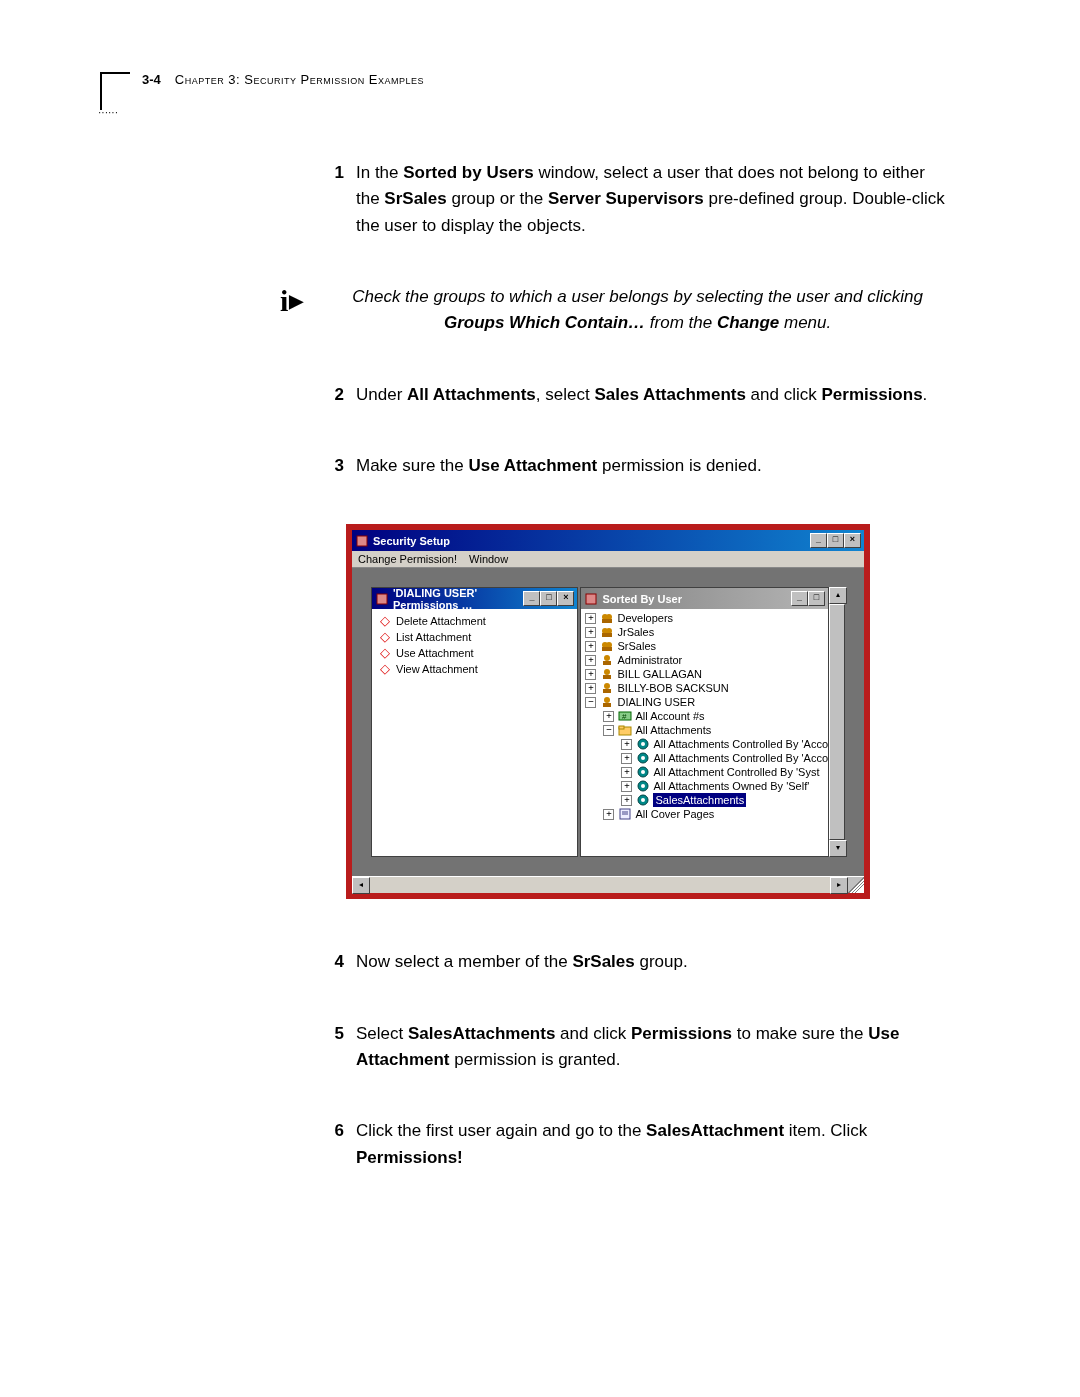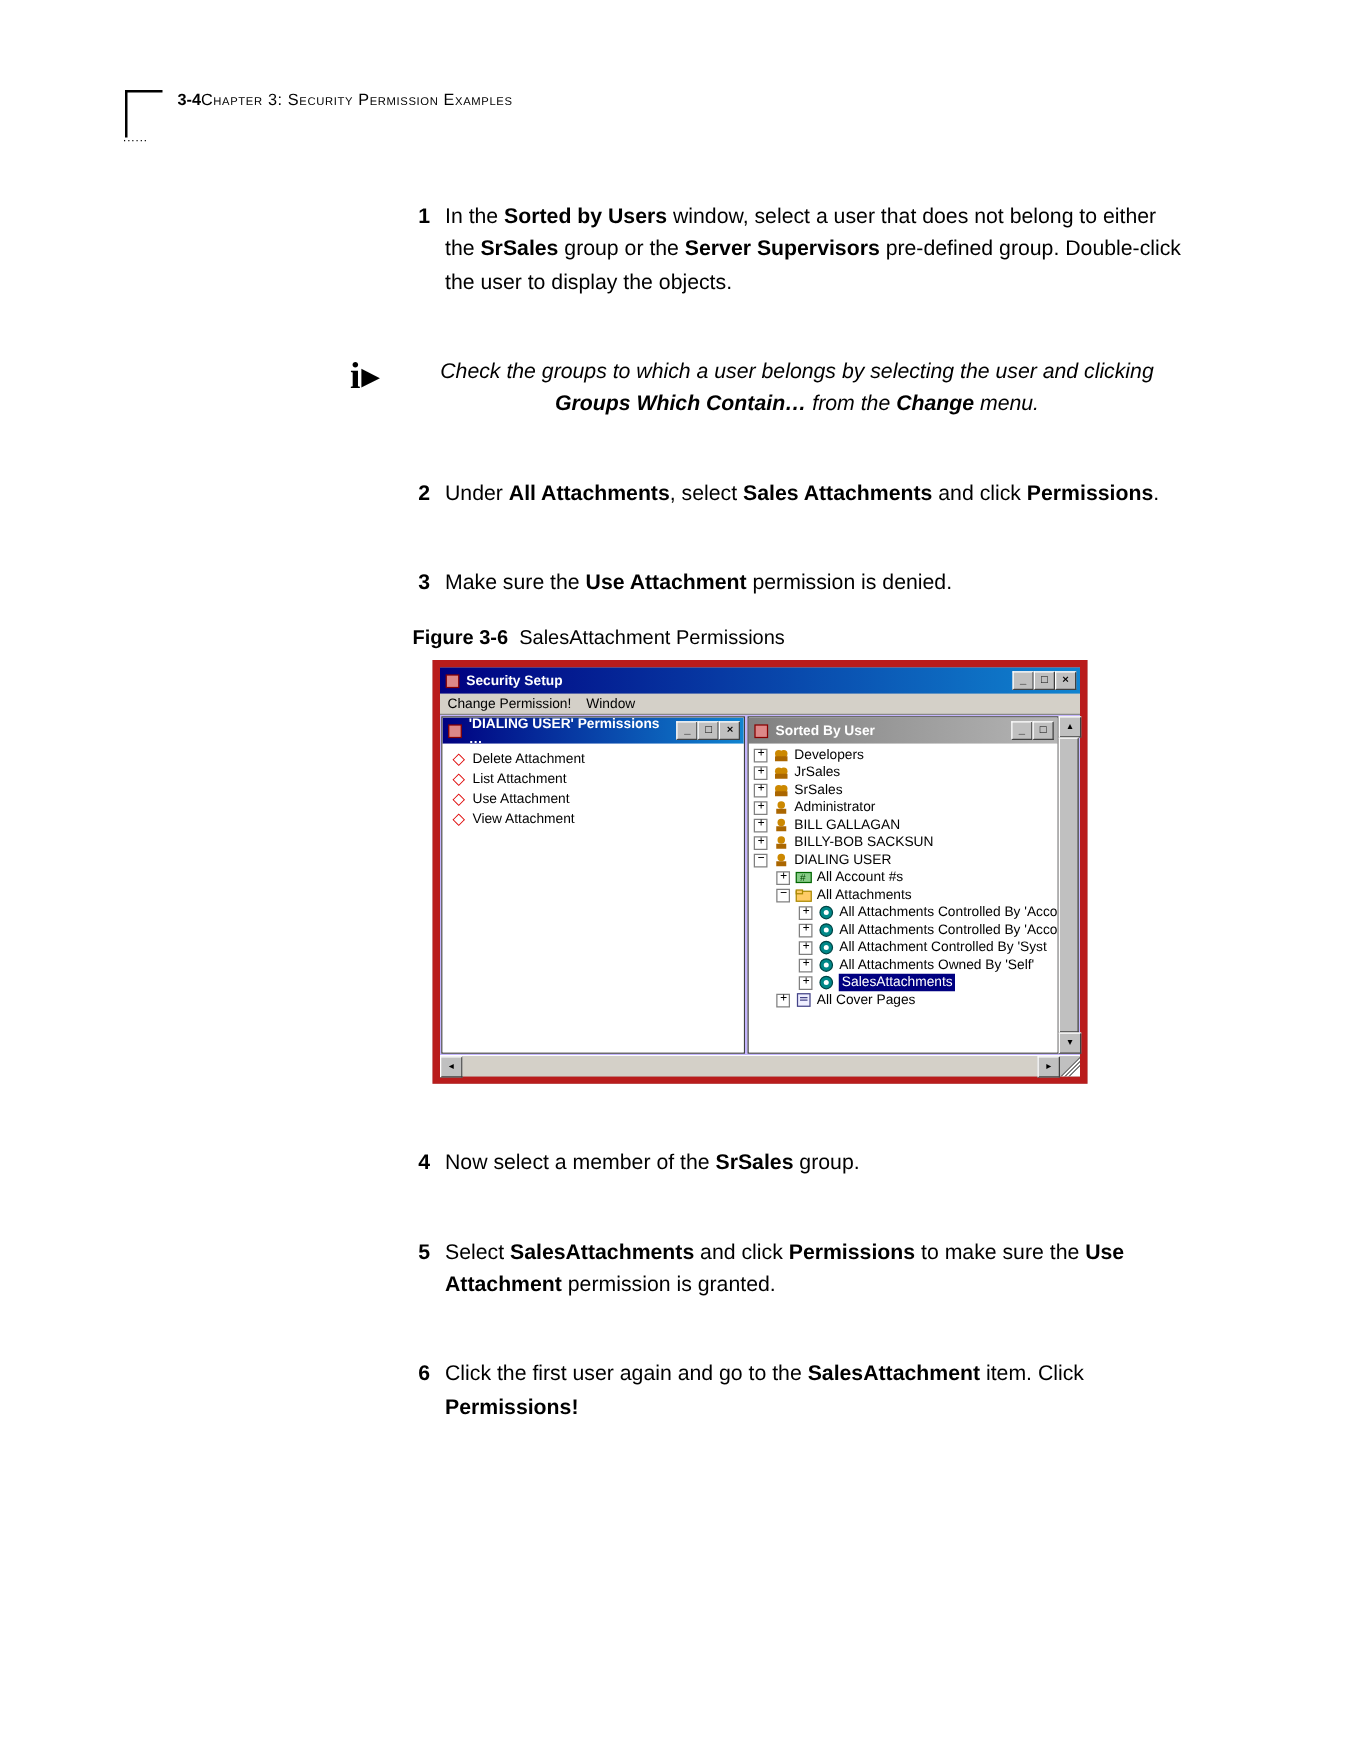--- a/index.html
+++ b/index.html
@@ -34,20 +34,21 @@
     position: absolute;
     font-size: 10px;
     letter-spacing: 0px;
     bottom: -8px;
     left: -4px;
     color: #000;
   }
   .header-text {
     font-size: 13px;
     display: flex;
+    gap: 14px;
     padding-top: 2px;
   }
   .page-num { font-weight: bold; }
   .chapter-title { font-variant: small-caps; letter-spacing: 0.5px; }
   .content {
     margin-left: 230px;
     max-width: 620px;
   }
   .section-title {
     font-weight: bold;
@@ -146,22 +147,22 @@
   .menubar {
     background: #d4d0c8;
     padding: 2px 6px;
     display: flex;
     gap: 12px;
     font-size: 11px;
     border-bottom: 1px solid #888;
   }
   .inner-windows {
     display: flex;
-    background: #c4b5fd;
-    padding: 1px;
+    background: #737373;
+    padding: 19px;
     height: 270px;
     gap: 2px;
     position: relative;
   }
   .mdi-window {
     background: #fff;
     border: 1px solid #404040;
     display: flex;
     flex-direction: column;
     overflow: hidden;
@@ -296,23 +297,20 @@
       </div>
     </div>
 
     <div class="step">
       <div class="step-num">3</div>
       <div class="step-text">
         <span>Make sure the </span><b>Use Attachment</b><span> permission is denied.</span>
       </div>
     </div>
 
-    <div class="figure-caption">
-      <span class="fig-label">Figure 3-6</span>&nbsp;&nbsp;<span>SalesAttachment Permissions</span>
-    </div>
 
     <div class="screenshot">
       <div class="titlebar">
         <span class="tb-icon">
           <svg width="14" height="14">
               <rect x="2" y="2" width="10" height="10" fill="#d88" stroke="#800"></rect>
             </svg>
         </span>
         <span class="tb-title">Security Setup</span>
         <div class="tb-btns">

